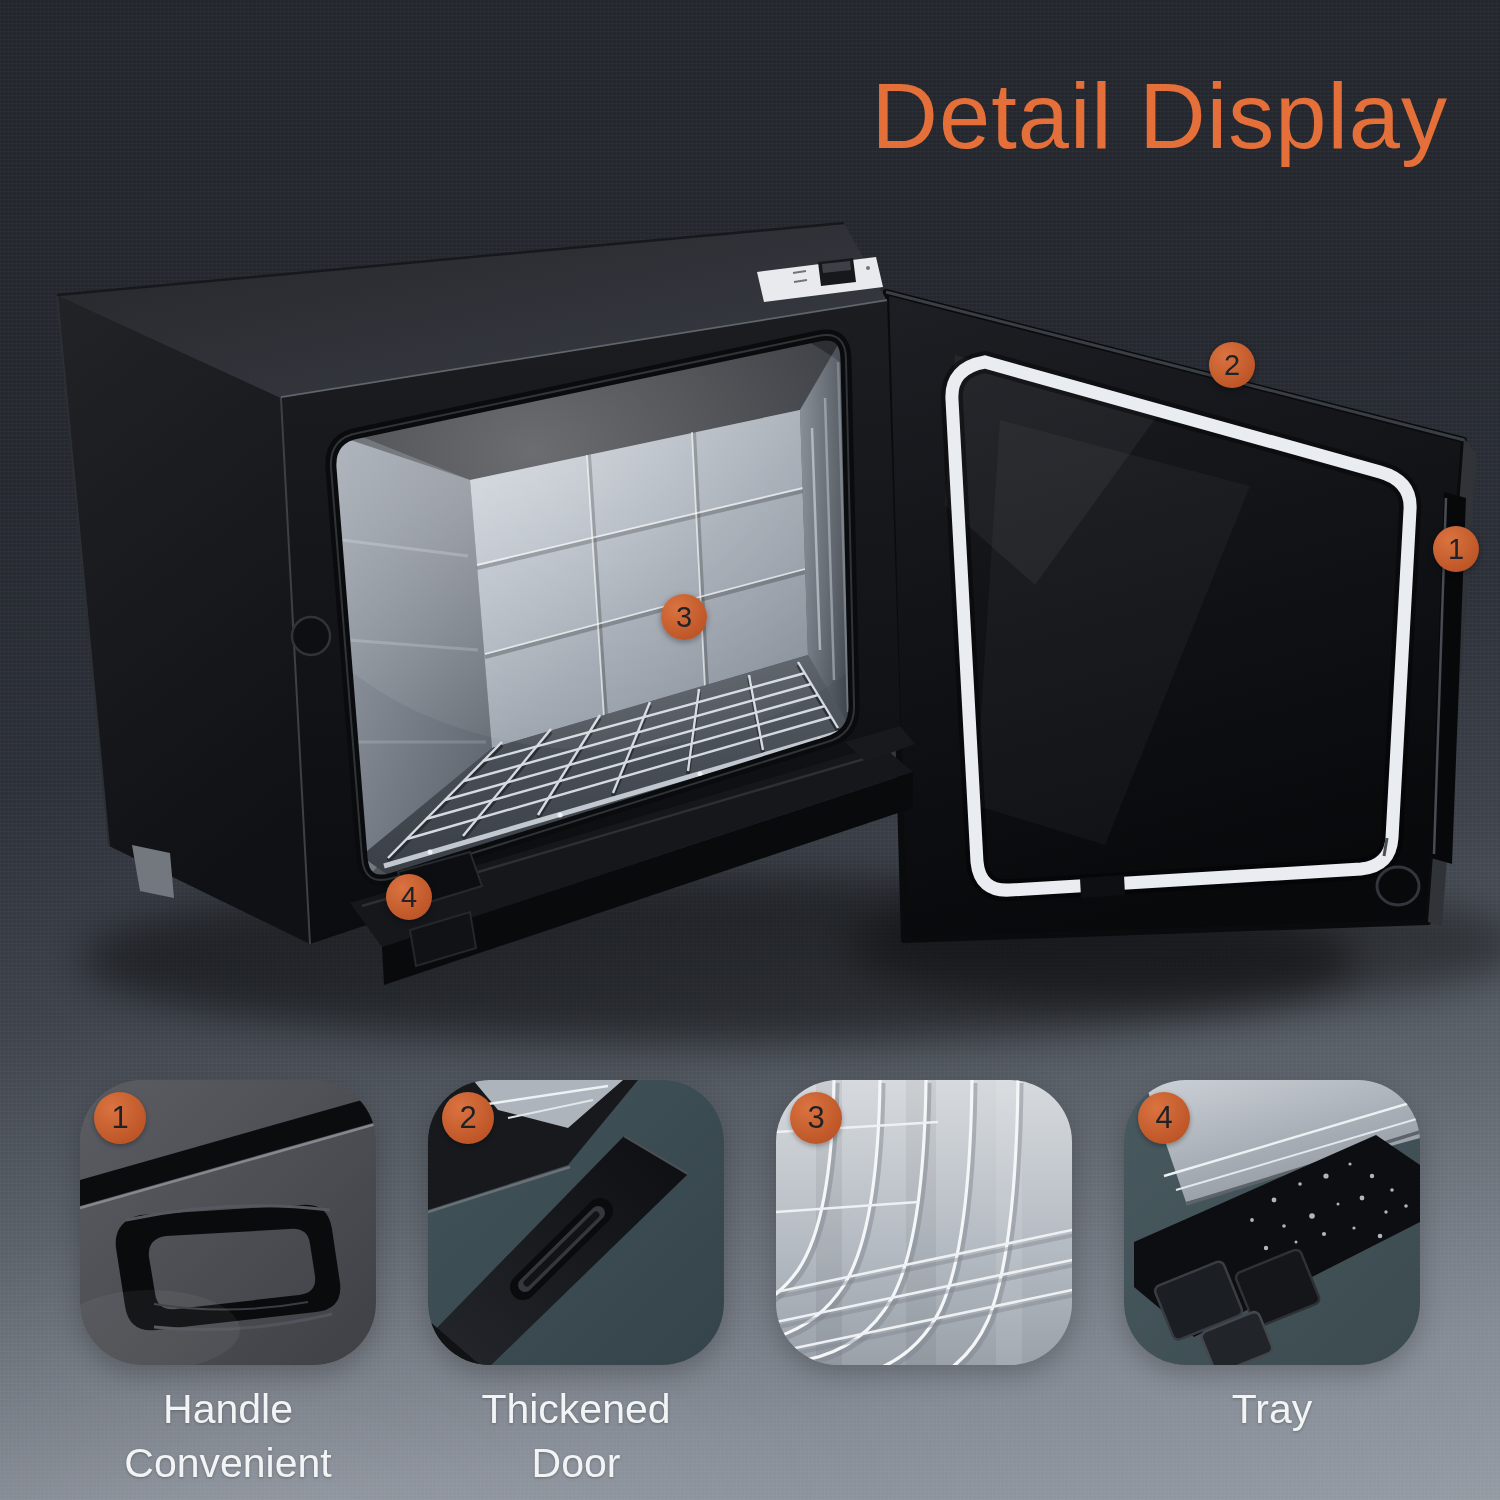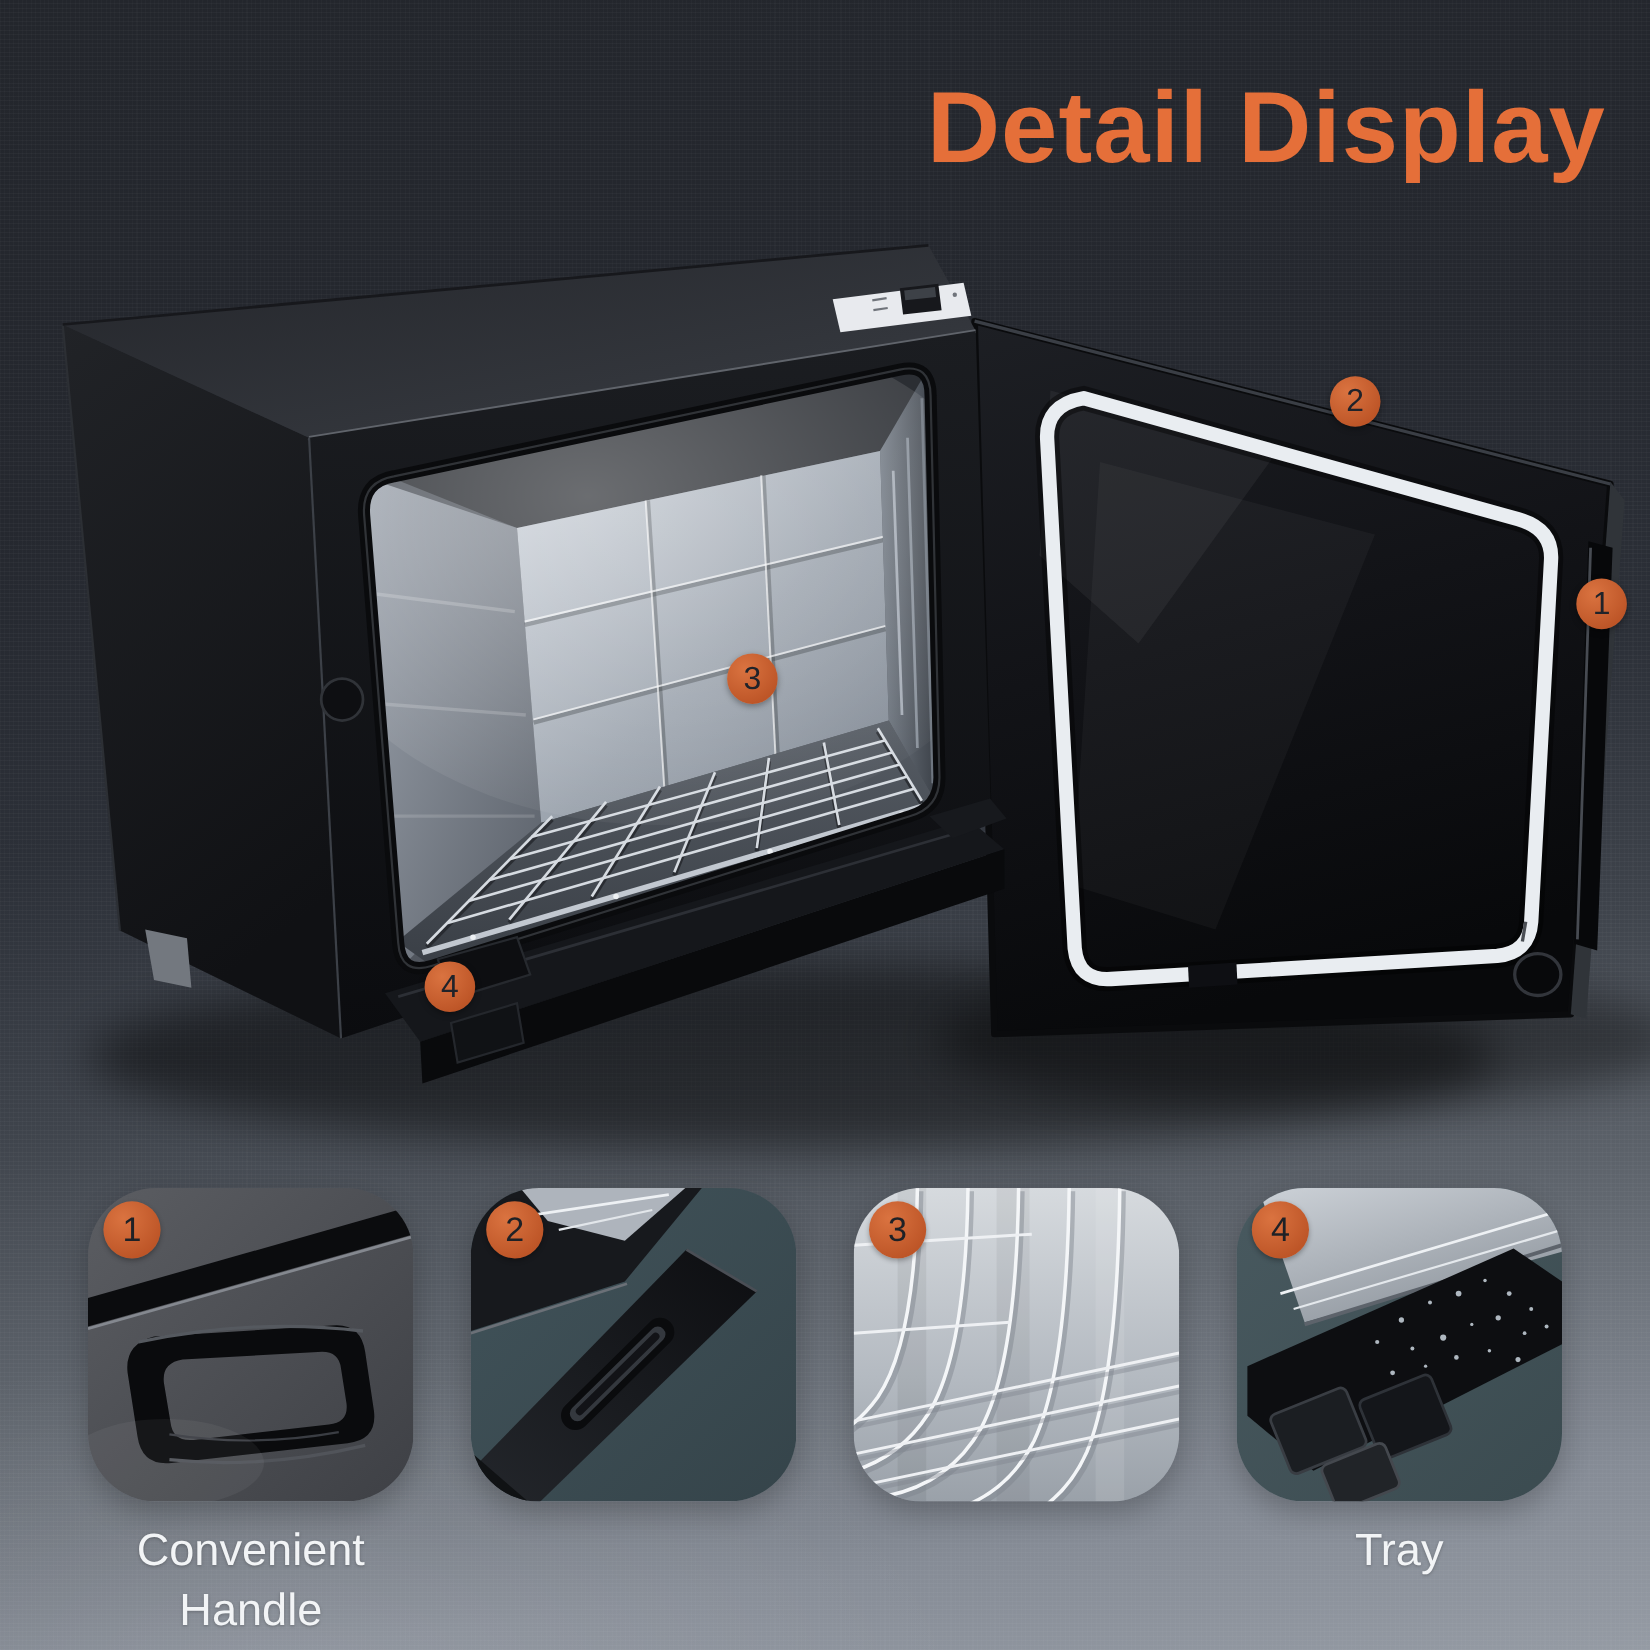--- a/index.html
+++ b/index.html
@@ -10,22 +10,22 @@
       radial-gradient(1000px 560px at 18% 104%, rgba(255,255,255,0.10), rgba(255,255,255,0) 62%),
       linear-gradient(172deg,#23262c 0%,#25282f 28%,#2c3038 46%,#3e434b 60%,#626870 76%,#868c96 90%,#959ba4 100%);
   }
   .texture{
     position:absolute;inset:0;pointer-events:none;
     background-image:
       repeating-linear-gradient(0deg, rgba(255,255,255,0.028) 0 1px, rgba(0,0,0,0) 1px 4px),
       repeating-linear-gradient(90deg, rgba(255,255,255,0.02) 0 1px, rgba(0,0,0,0) 1px 4px);
   }
   .title{
-    position:absolute;top:64px;right:40px;margin:0;
-    font-size:92px;font-weight:700;letter-spacing:1px;
+    position:absolute;top:64px;right:52px;margin:0;
+    font-size:92px;font-weight:400;letter-spacing:1px;
     color:#e56f39;white-space:nowrap;
   }
   .product-svg{position:absolute;left:0;top:0;width:1500px;height:1500px;}
   .marker{
     position:absolute;width:46px;height:46px;border-radius:50%;
     background:radial-gradient(circle at 35% 30%, #da7340, #bd5527 75%);
     color:#20232a;display:flex;align-items:center;justify-content:center;
     font-size:29px;font-weight:500;box-shadow:0 2px 6px rgba(0,0,0,0.35);
   }
   .marker-1{left:1433px;top:526px;}
@@ -390,19 +390,23 @@
       </g>
     </svg>
   </div>
 
   <div class="badge badge-1">1</div>
   <div class="badge badge-2">2</div>
   <div class="badge badge-3">3</div>
   <div class="badge badge-4">4</div>
 
   <div class="caption caption-1">
+    <div>Handle</div>
     <div>Convenient</div>
-    <div>Handle</div>
+  </div>
+  <div class="caption caption-2">
+    <div>Thickened</div>
+    <div>Door</div>
   </div>
   <div class="caption caption-4">
     <div>Tray</div>
   </div>
 </div>
 
 </body></html>

